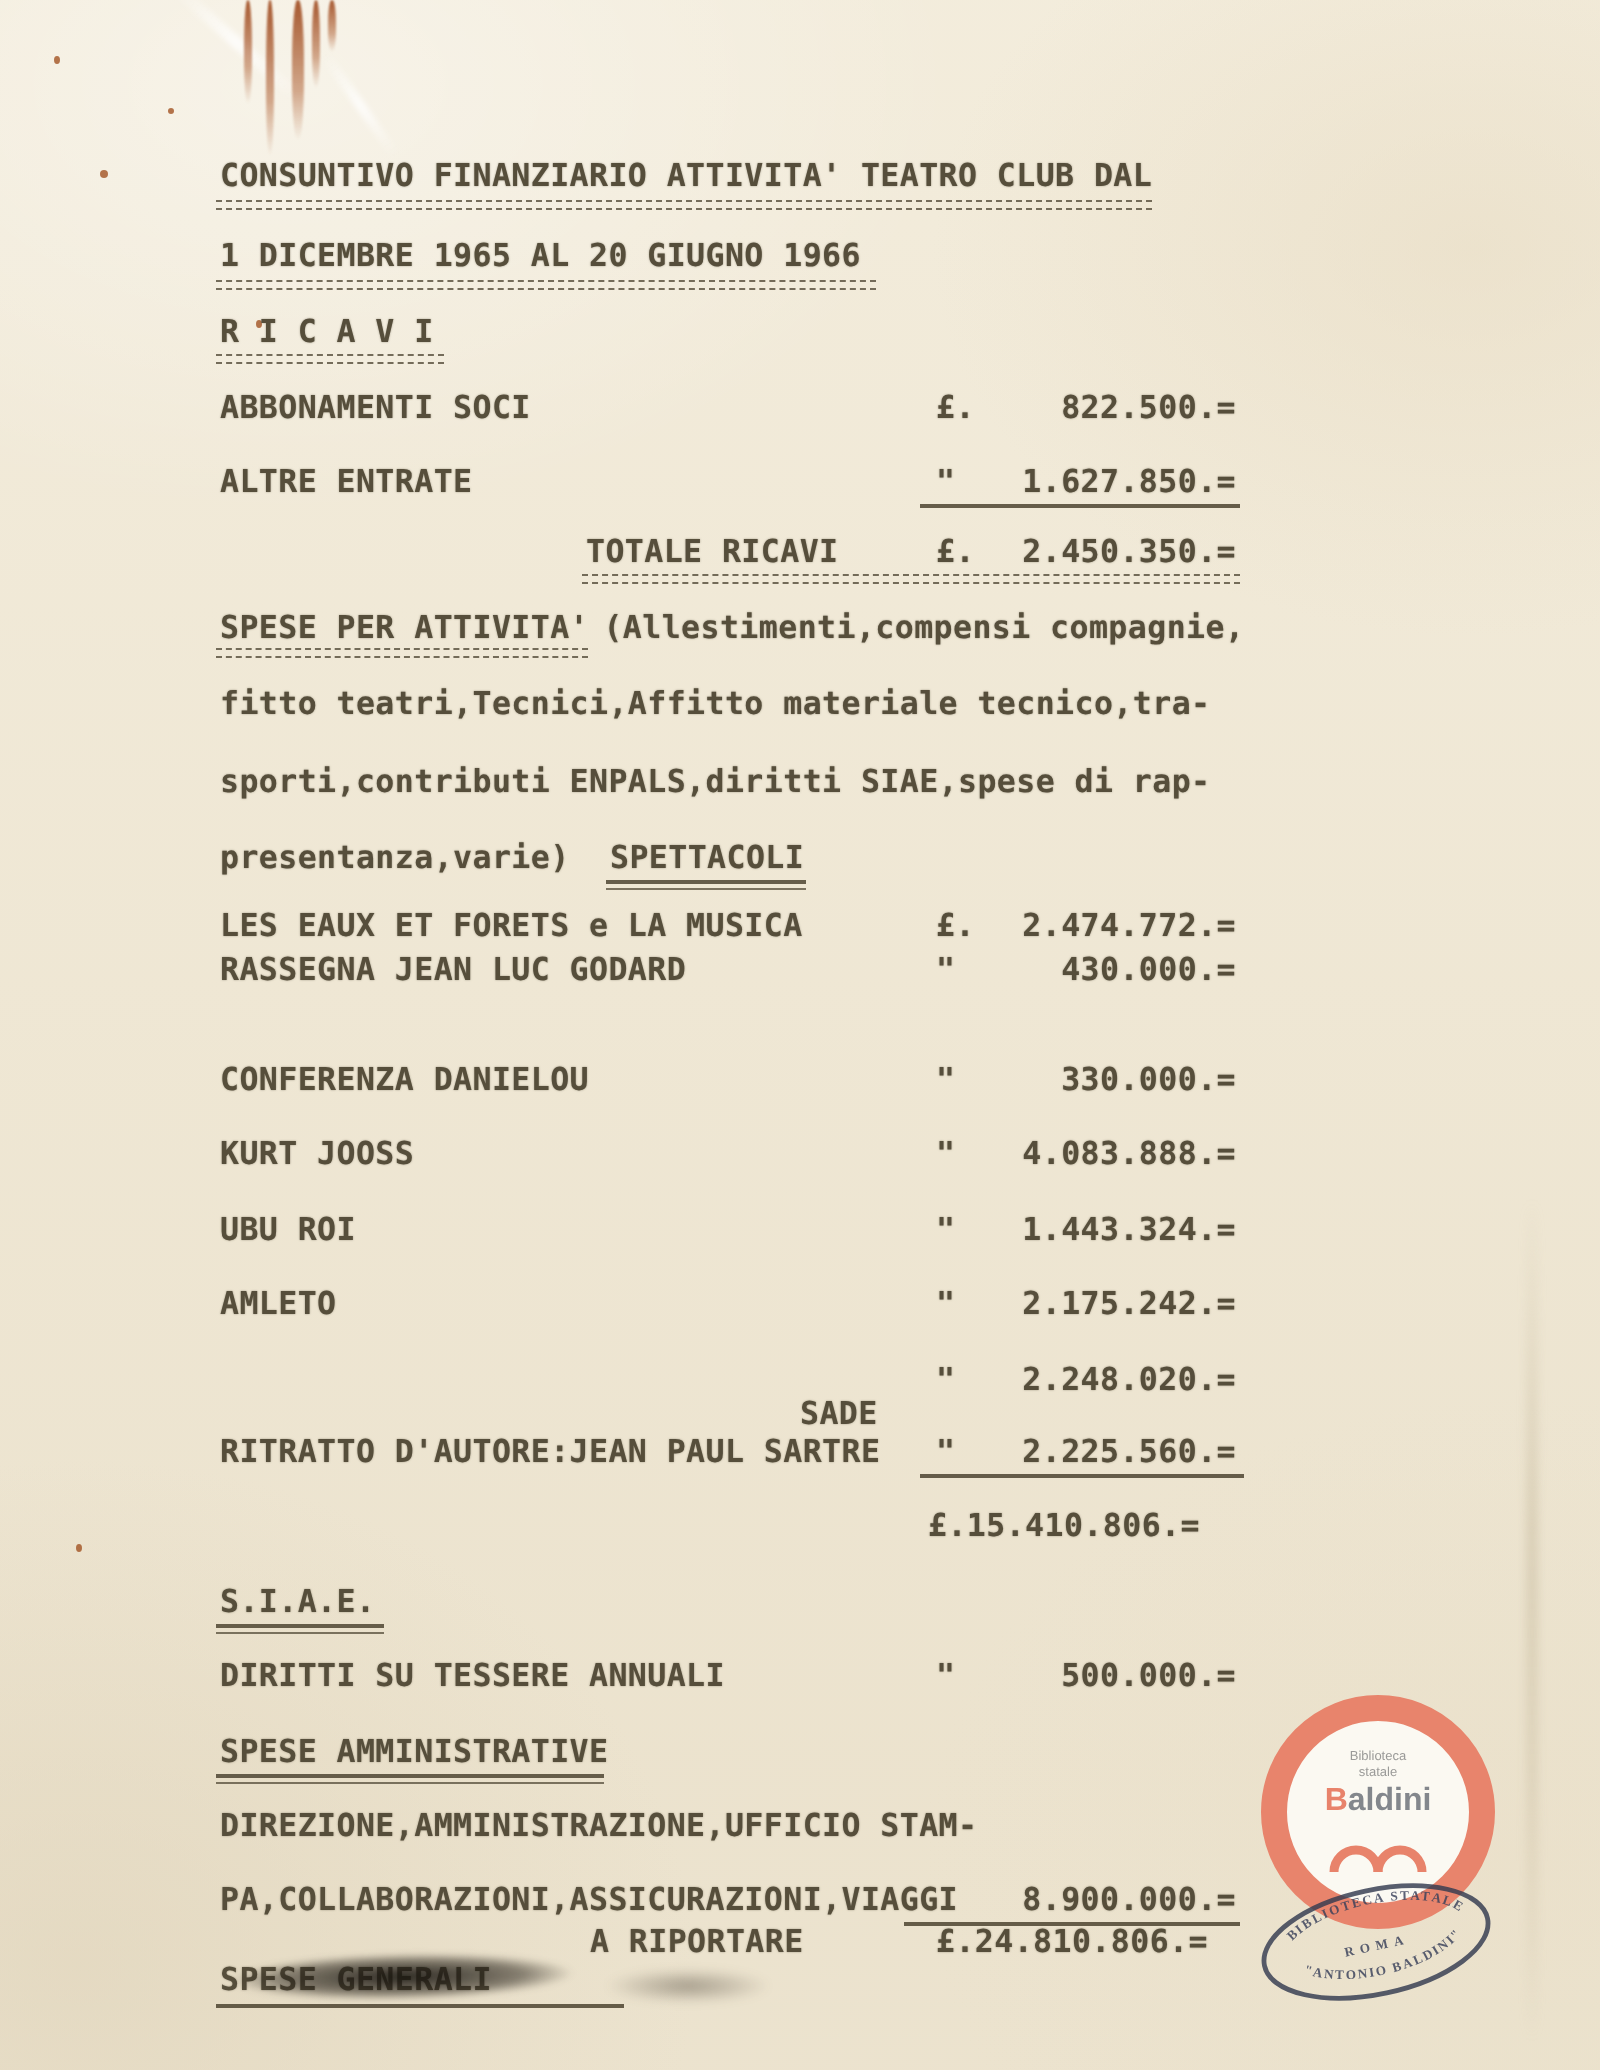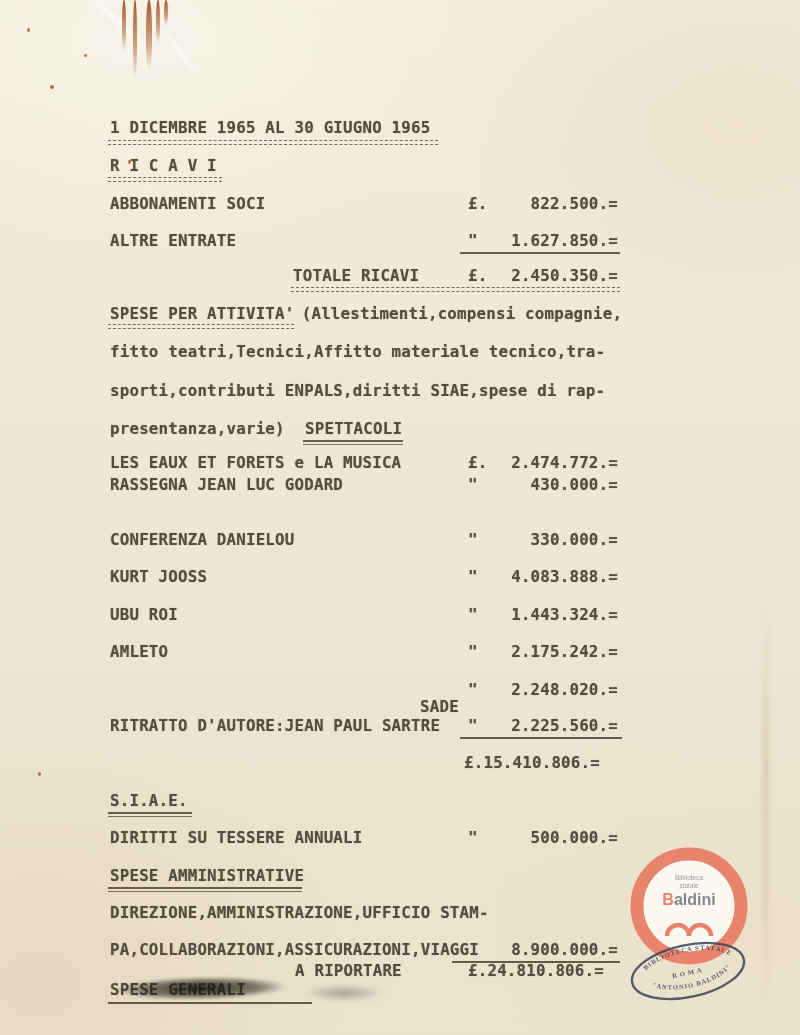--- a/index.html
+++ b/index.html
@@ -15,21 +15,21 @@
       radial-gradient(ellipse 50% 30% at 95% 90%, rgba(233,223,200,.5), transparent 75%),
       linear-gradient(180deg, rgba(250,246,234,.35), rgba(228,217,192,.3) 85%);
   }
 
   
   .tw { color:#564e3b; text-shadow:0 0 1px rgba(86,78,60,.55); font-size:15.8px; letter-spacing:.2px; font-weight:700; }
   .row { position:absolute; left:0; width:100%; height:24px; }
   .lbl  { position:absolute; left:110px; white-space:pre; }
   .cur  { position:absolute; left:468px; }
   .amt  { position:absolute; left:472px; width:146px; text-align:right; white-space:pre; }
-  .lbl2 { position:absolute; left:420px; top:17px;text-align:right; }
+  .lbl2 { position:absolute; left:400px; top:17px;text-align:right; }
 
   
   .ul    { position:absolute; height:0; border-bottom:2.4px solid rgba(82,73,54,.88); }
   .ul-dd { position:absolute; height:5px; border-top:1.8px dashed rgba(84,75,56,.8); border-bottom:1.8px dashed rgba(84,75,56,.8); }
   .ul-ds { position:absolute; height:4.5px; border-top:2.2px solid rgba(84,75,56,.88); border-bottom:1.5px solid rgba(84,75,56,.75); }
 
   
   .drip { position:absolute; border-radius:45%; filter:blur(.4px);
           background:linear-gradient(180deg, rgba(152,62,16,.85), rgba(165,75,24,.45) 65%, transparent); }
   .speck{ position:absolute; border-radius:50%; background:rgba(156,72,22,.75); }
@@ -57,23 +57,27 @@
   <div class="drip" style="left:133px; top:0; width:4px; height:78px;"></div>
   <div class="drip" style="left:146px; top:0; width:6px; height:70px;"></div>
   <div class="drip" style="left:156px; top:0; width:4px; height:44px;"></div>
   <div class="drip" style="left:164px; top:0; width:4px; height:26px;"></div>
   <div class="speck" style="left:27px; top:28px; width:3px; height:4px;"></div>
   <div class="speck" style="left:84px; top:54px; width:3px; height:3px;"></div>
   <div class="speck" style="left:50px; top:85px; width:4px; height:4px;"></div>
   <div class="speck" style="left:128px; top:160px; width:3px; height:4px;"></div>
   <div class="speck" style="left:38px; top:772px; width:3px; height:4px;"></div>
 
+  <div class="row tw" style="top:78px;">
+    <span class="lbl">CONSUNTIVO FINANZIARIO ATTIVITA' TEATRO CLUB DAL</span>
+    <i class="ul-dd" style="left:108px; top:22px; width:468px;"></i>
+  </div>
 
   <div class="row tw" style="top:118px;">
-    <span class="lbl">1 DICEMBRE 1965 AL 30 GIUGNO 1965</span>
+    <span class="lbl">1 DICEMBRE 1965 AL 20 GIUGNO 1966</span>
     <i class="ul-dd" style="left:108px; top:22px; width:330px;"></i>
   </div>
 
   <div class="row tw" style="top:156px;">
     <span class="lbl">R I C A V I</span>
     <i class="ul-dd" style="left:108px; top:21px; width:114px;"></i>
   </div>
 
   <div class="row tw" style="top:194px;">
     <span class="lbl">ABBONAMENTI SOCI</span>

